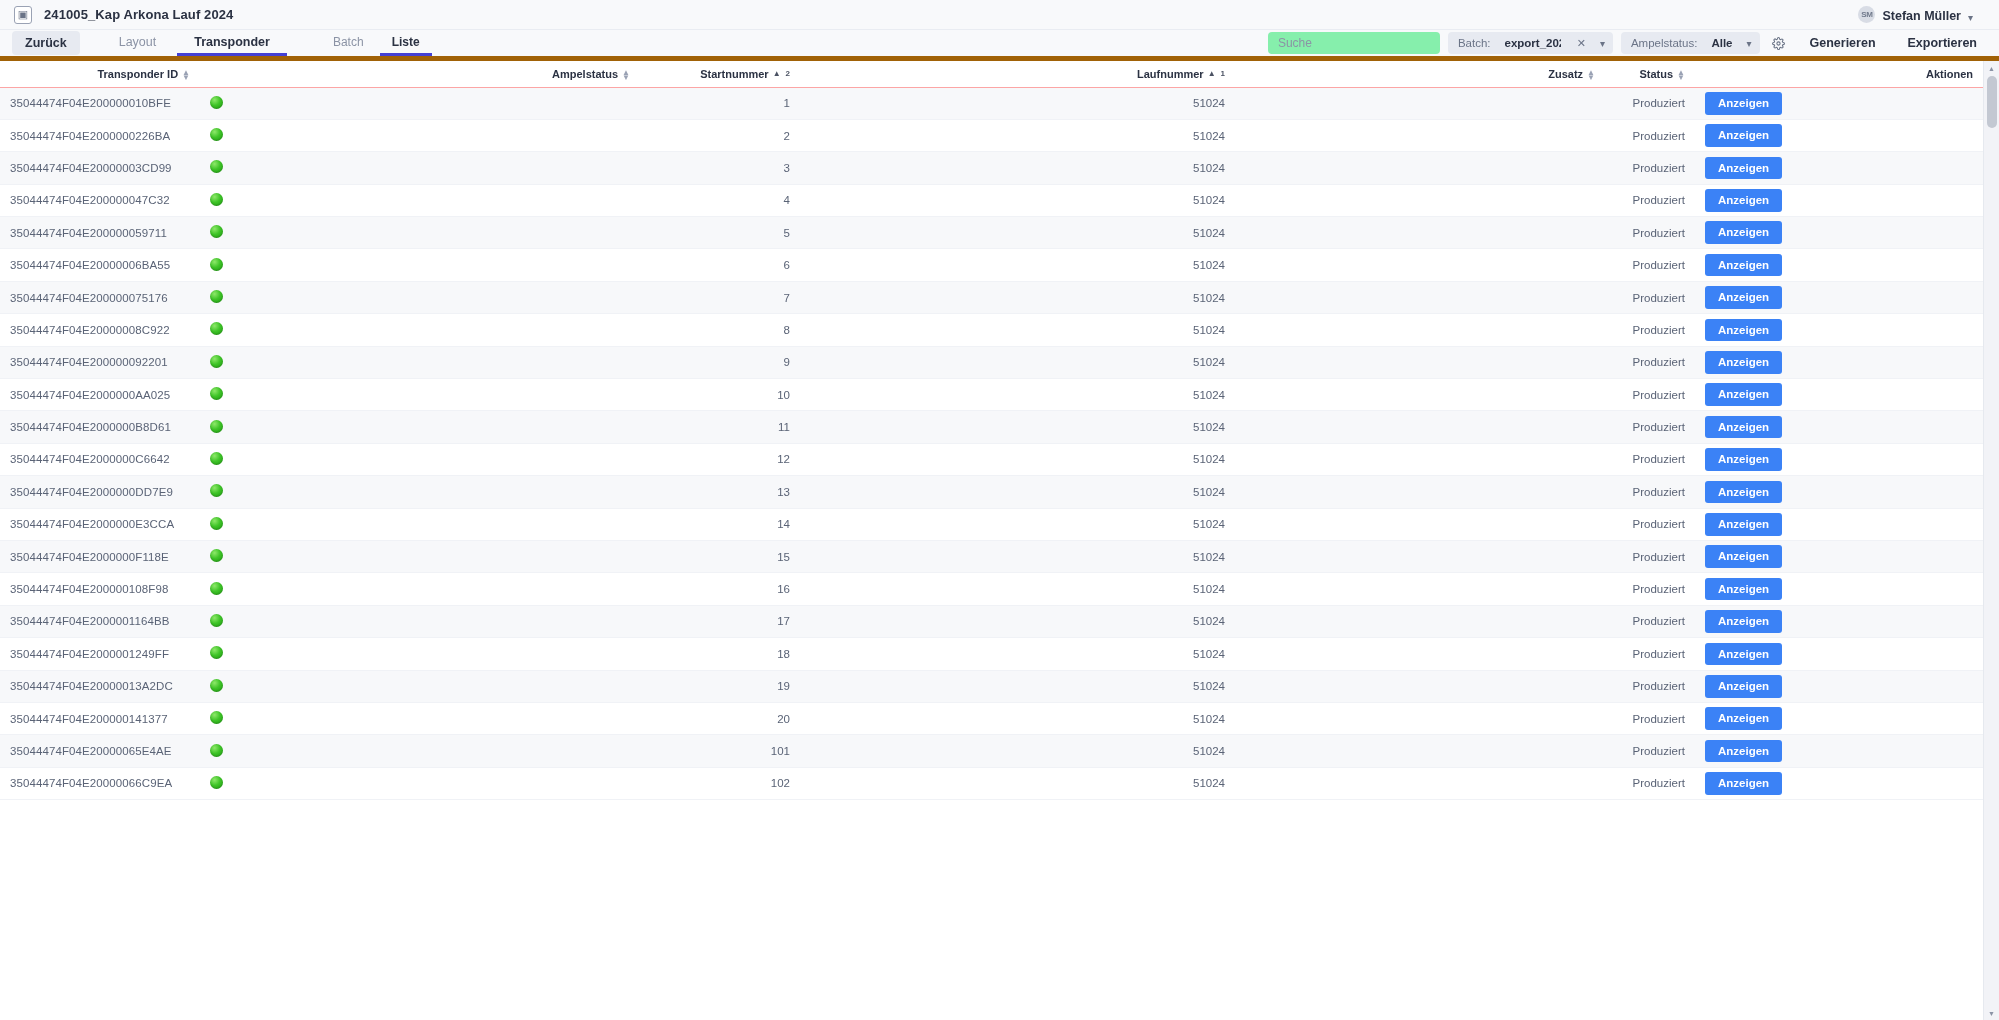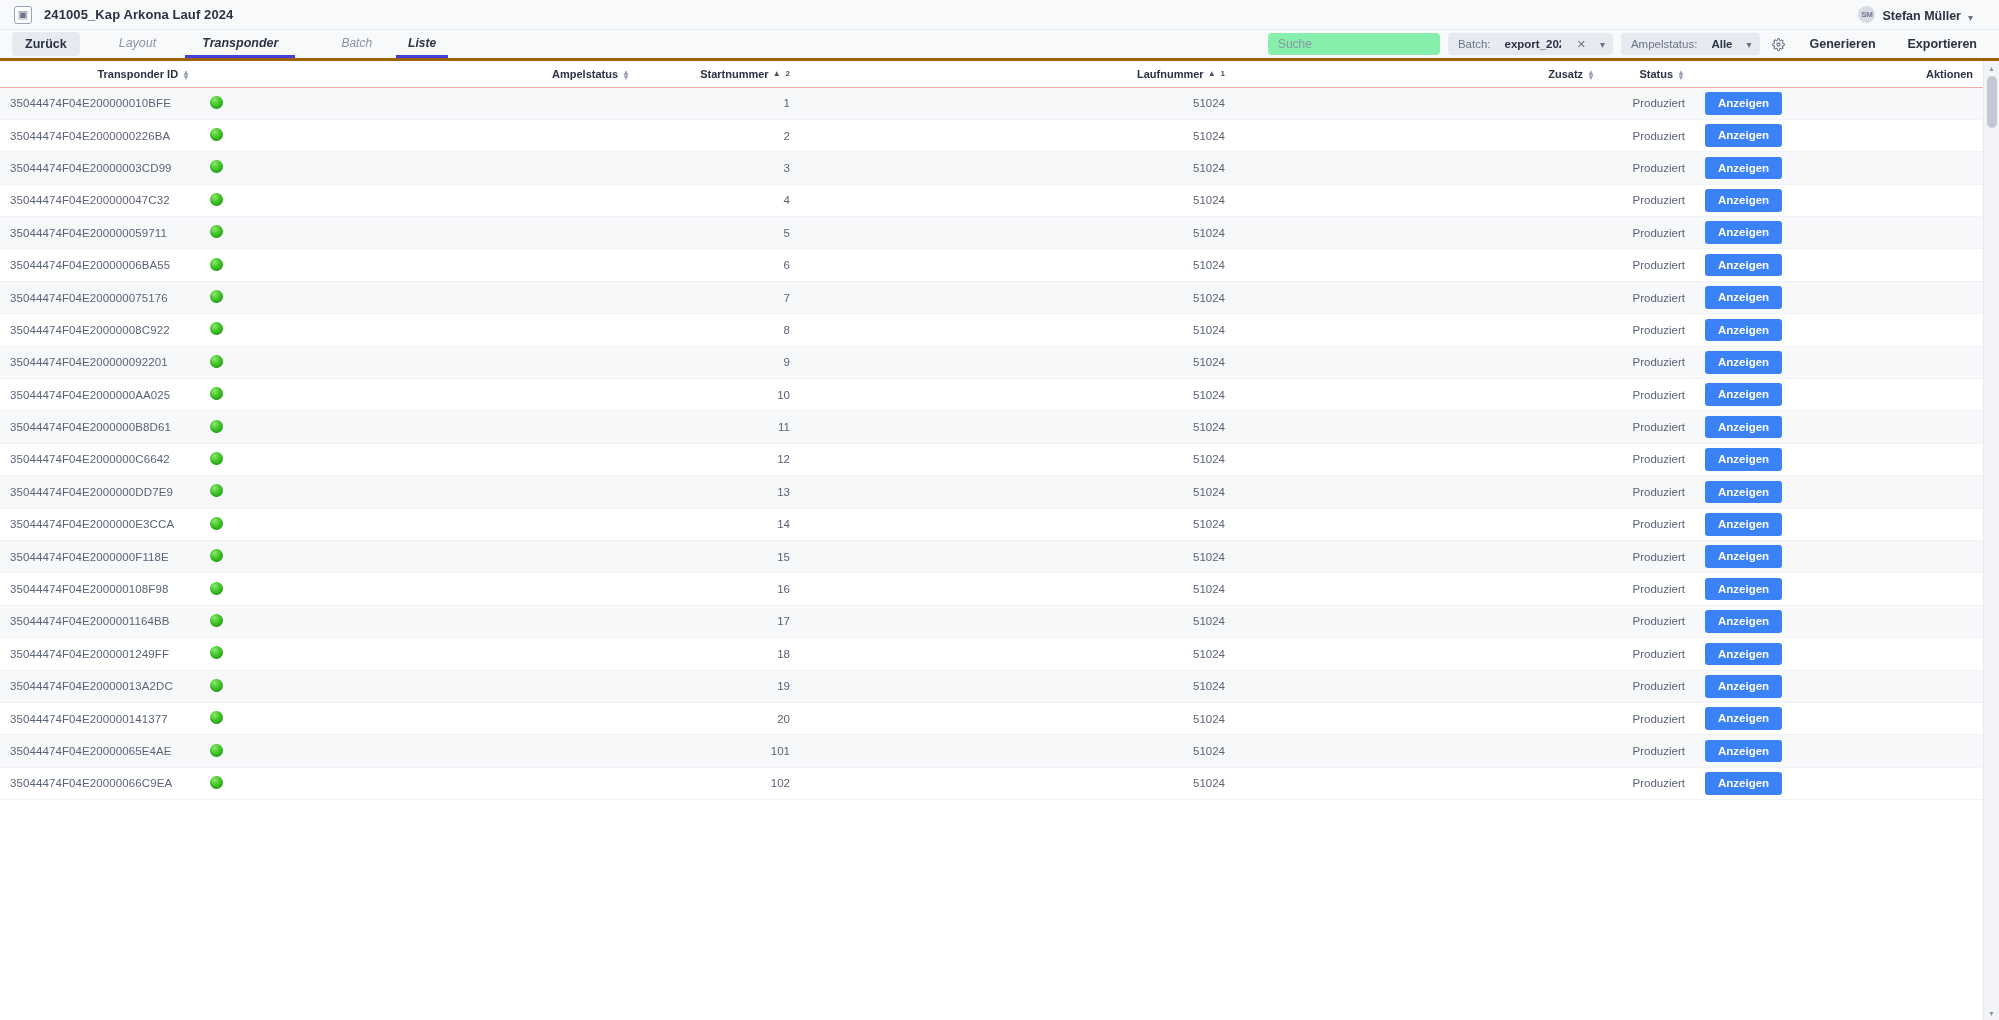--- a/index.html
+++ b/index.html
@@ -66,21 +66,21 @@
   .caret {
     font-size: 10px;
     color: #6b7487;
     line-height: 1;
   }
 
   
   .toolbar {
     height: 31px;
     background: #f8f9fb;
-    border-bottom: 3px solid #a16207;
+    border-bottom: 5px solid #a16207;
     display: flex;
     align-items: center;
     padding: 0 10px 0 12px;
     position: relative;
   }
   .btn-back {
     font-size: 12.5px;
     font-weight: 600;
     color: #2b3243;
     background: #e7eaf1;
@@ -88,22 +88,21 @@
     border-radius: 4px;
     padding: 5px 13px;
     cursor: pointer;
     font-family: inherit;
   }
   .tabgroup {
     display: flex;
     align-items: stretch;
     height: 100%;
     margin-left: 22px;
-    gap: 12px;
-    font-style: italic;
+    gap: 4px;
   }
   .tab {
     font-size: 12.5px;
     color: #8b93a5;
     padding: 0 17px;
     display: flex;
     align-items: center;
     height: 100%;
     cursor: pointer;
     border-bottom: 3px solid transparent;

